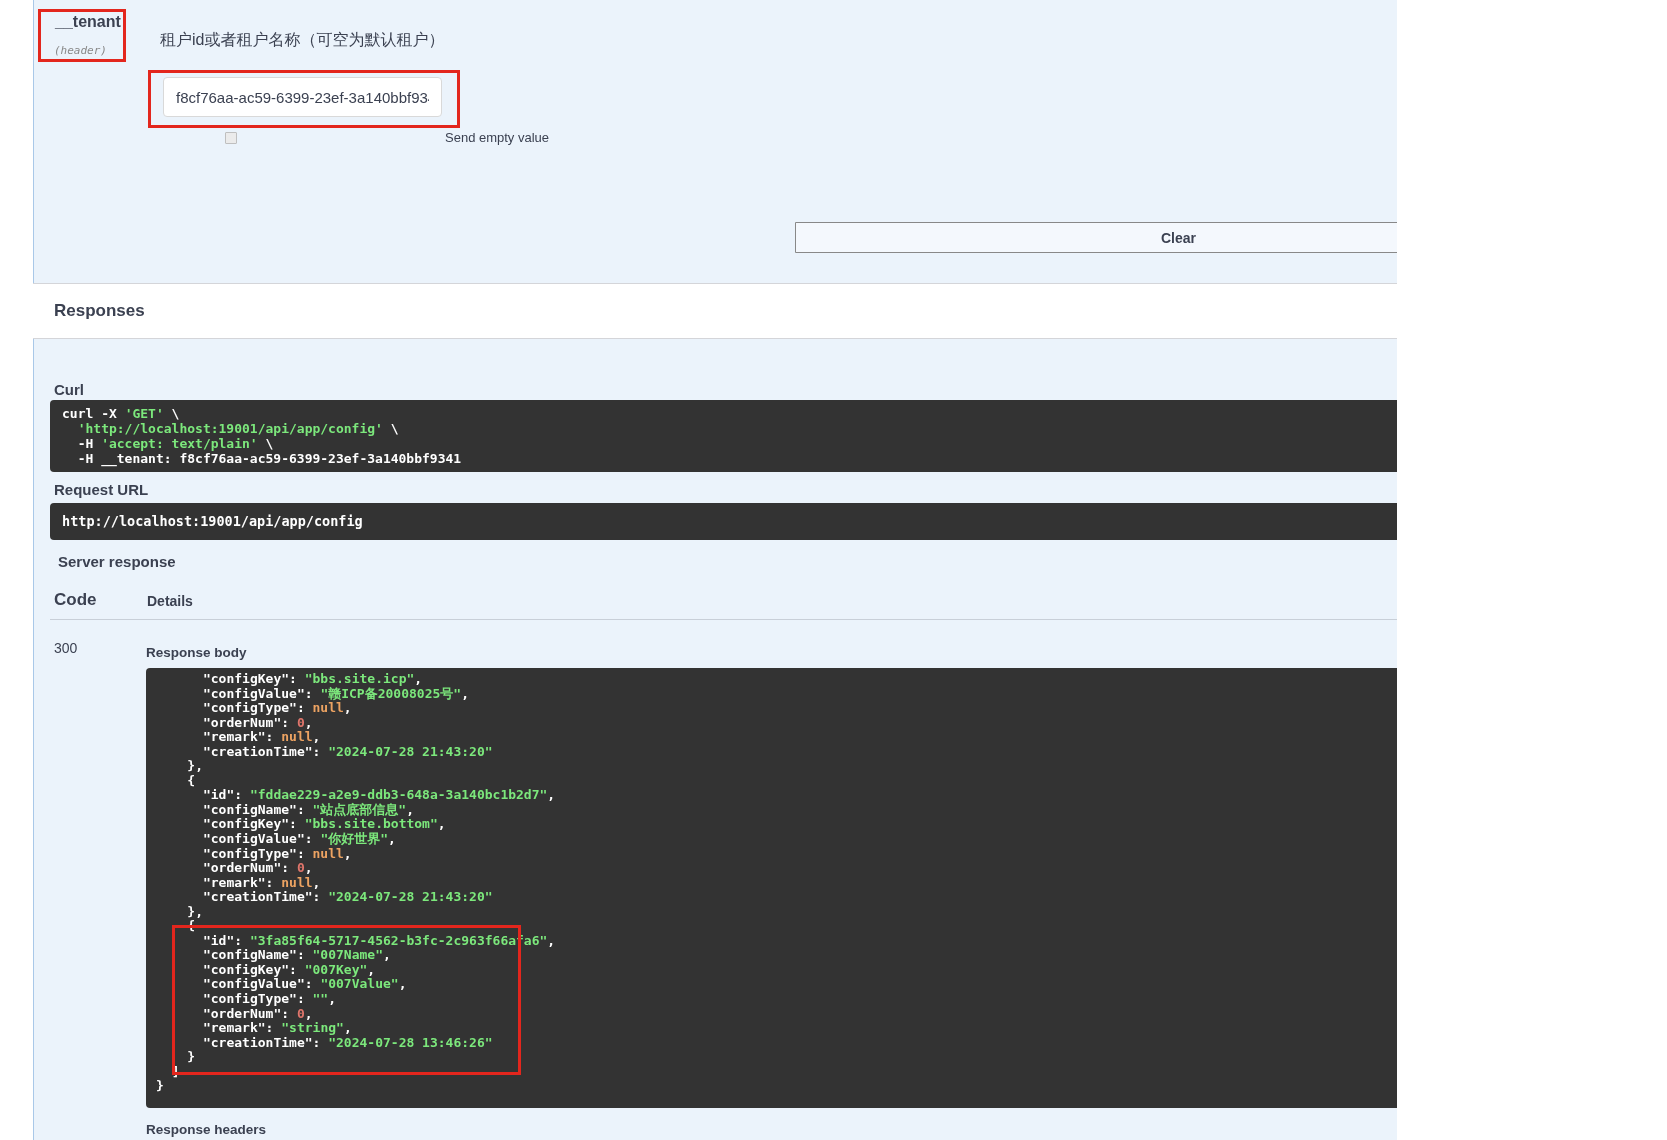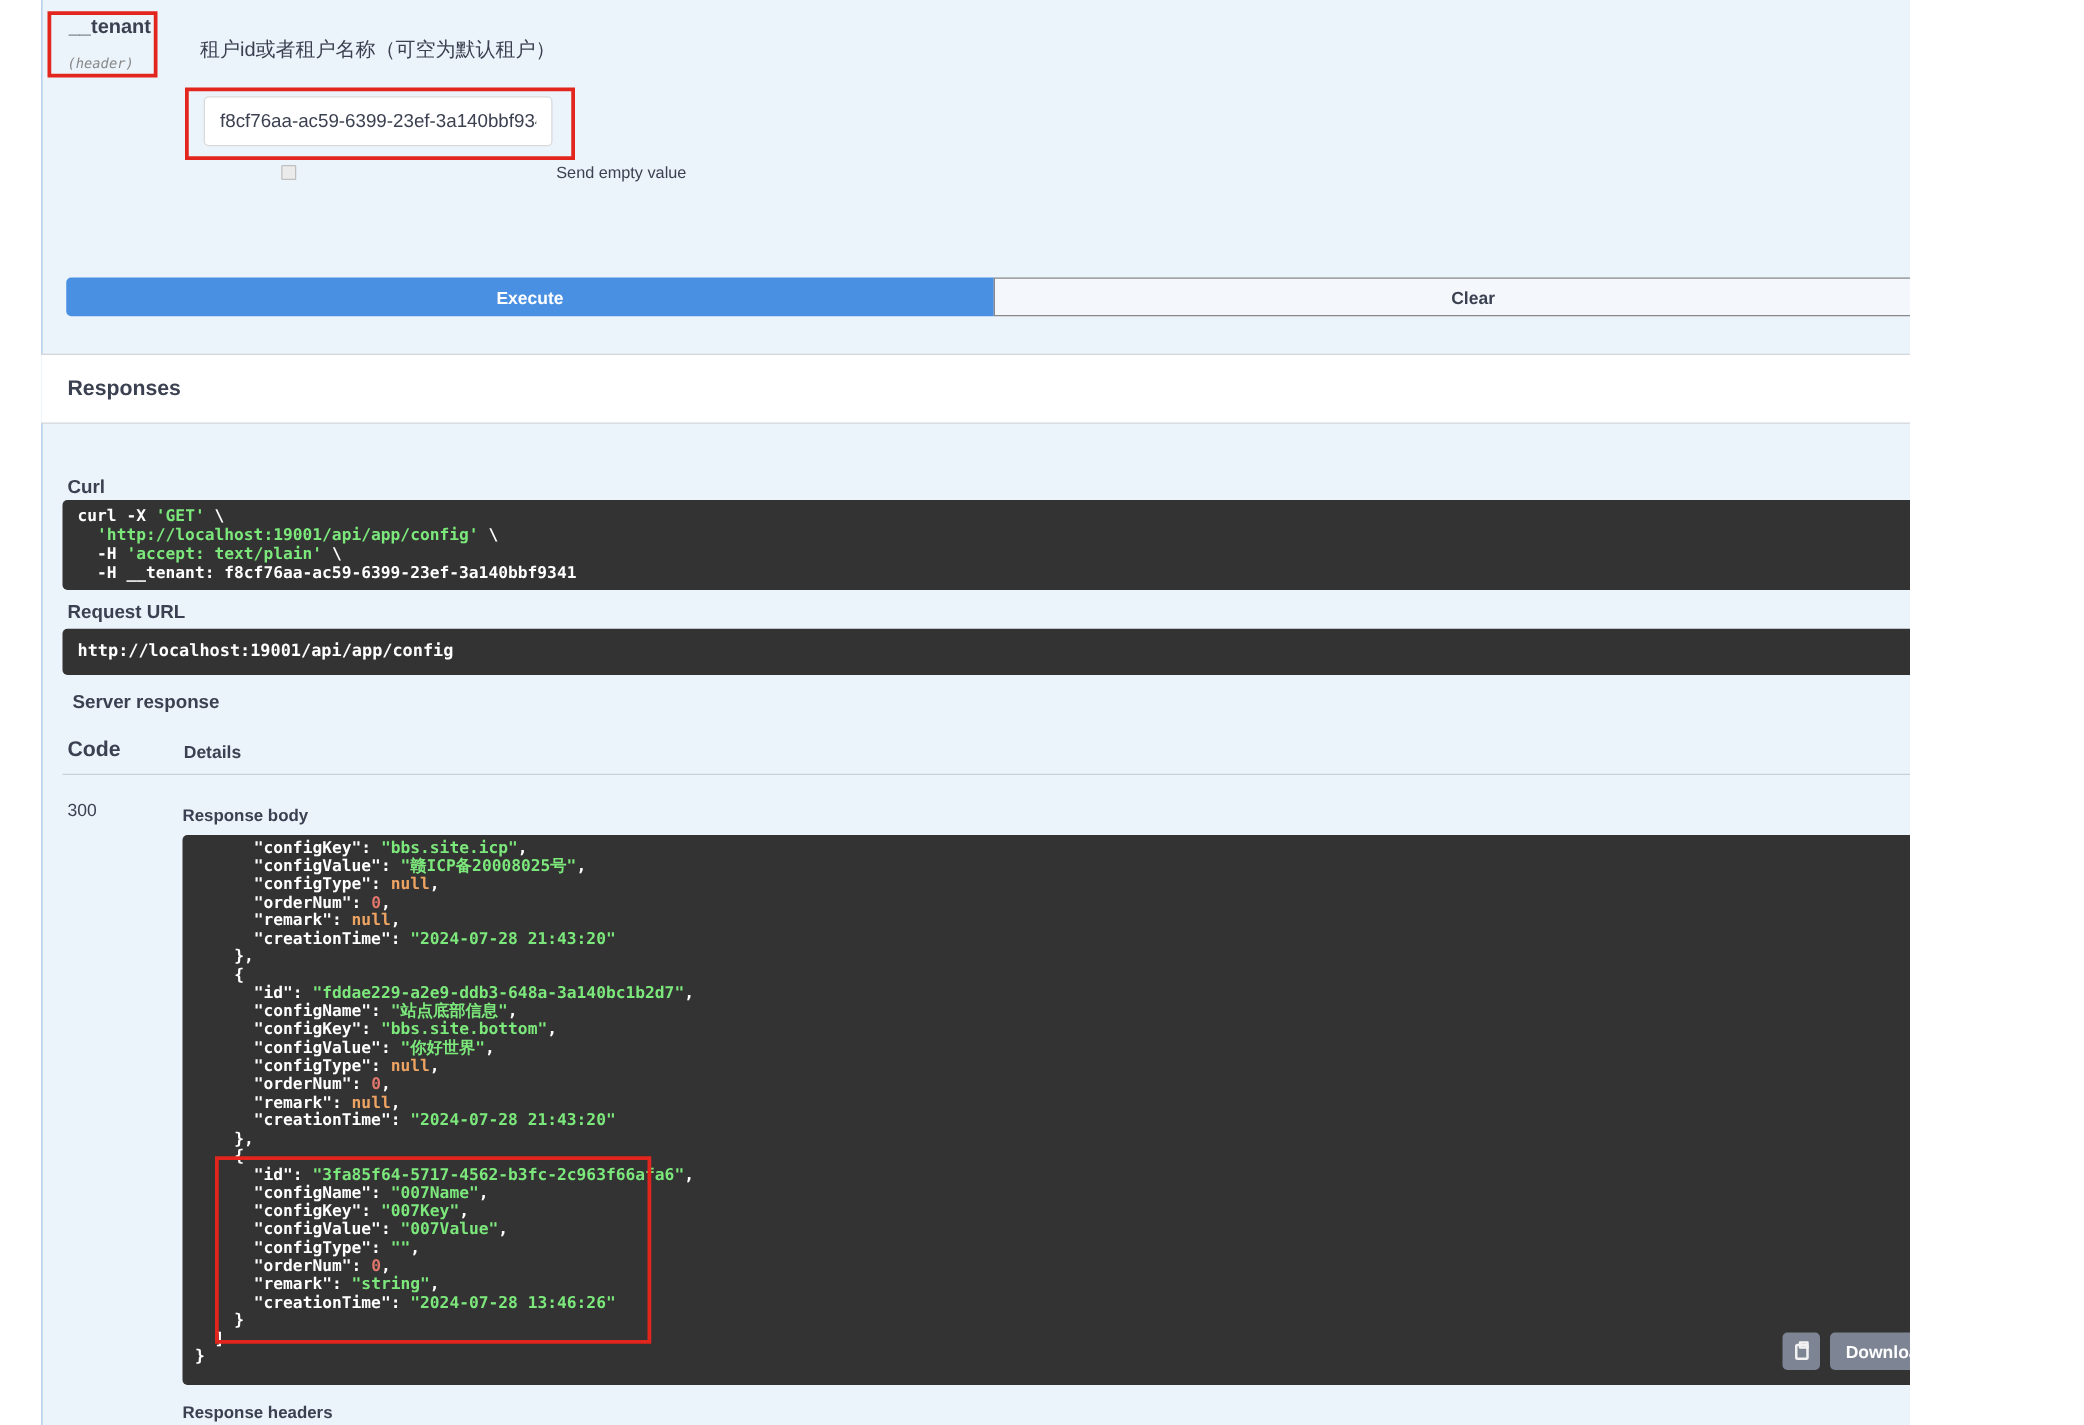--- a/index.html
+++ b/index.html
@@ -2,21 +2,21 @@
 <html style="--panel-blue: #ebf3fb; --accent-blue: #4a90e2; --annotation-red: #e3261d; --code-bg: #333333; --string-green: #7ce87c; --literal-orange: #eda362; --number-red: #df756b; --button-gray: #7d8493; --heading-text: #3b4151;"><head>
 <meta charset="utf-8">
 <style>
   :root{
     --panel-blue:#ebf3fb; --accent-blue:#4a90e2; --annotation-red:#e3261d;
     --code-bg:#333333; --string-green:#7ce87c; --literal-orange:#eda362;
     --number-red:#df756b; --button-gray:#7d8493; --heading-text:#3b4151;
   }
   *{margin:0;padding:0;box-sizing:border-box;}
   body{background:#fff;font-family:"Liberation Sans",sans-serif;color:var(--heading-text);}
-  .page{position:relative;width:1528px;height:1140px;background:#fff;overflow:hidden;}
+  .page{position:relative;width:1397px;height:1140px;background:#fff;overflow:hidden;}
   .opblock{position:absolute;left:33px;top:0;width:1585px;height:1140px;background:var(--panel-blue);
            border-left:1px solid #a9c8e8;border-right:1px solid #cfdcea;}
   .abs{position:absolute;}
   .annotation-box{position:absolute;border:3px solid var(--annotation-red);pointer-events:none;z-index:30;background:transparent;}
   .param-name{left:55px;top:13px;font-size:16px;font-weight:bold;color:var(--heading-text);}
   .param-in{left:54px;top:44px;font-size:11px;font-style:italic;color:#888;font-family:"DejaVu Sans Mono",monospace;}
   .param-desc{left:160px;top:30px;font-size:16px;color:var(--heading-text);}
   .tenant-input{left:163px;top:77px;width:279px;height:40px;background:#fff;border:1px solid #d9d9d9;
                 border-radius:4px;padding:0 12px;font-size:15px;color:var(--heading-text);
                 font-family:"Liberation Sans",sans-serif;z-index:5;}
@@ -73,21 +73,20 @@
   <div class="abs param-name">__tenant</div>
   <div class="abs param-in">(header)</div>
   <div class="abs param-desc">租户id或者租户名称（可空为默认租户）</div>
 
   <div class="annotation-box" style="left:148px;top:70px;width:312px;height:58px;"></div>
   <input class="abs tenant-input" type="text" value="f8cf76aa-ac59-6399-23ef-3a140bbf9341" style="">
 
   <div class="abs checkbox"></div>
   <div class="abs send-empty">Send empty value</div>
 
-  <div class="abs btn btn-execute">Execute</div>
   <div class="abs responses-band">
     <span class="responses-title">Responses</span>
   </div>
 
   <div class="abs btn btn-clear">Clear</div>
 
   <div class="abs h15" style="left:54px;top:381px;">Curl</div>
   <div class="abs code-block curl-block">
     <div>
         <div class="code-line">curl -X <span class="str">'GET'</span> \</div>

